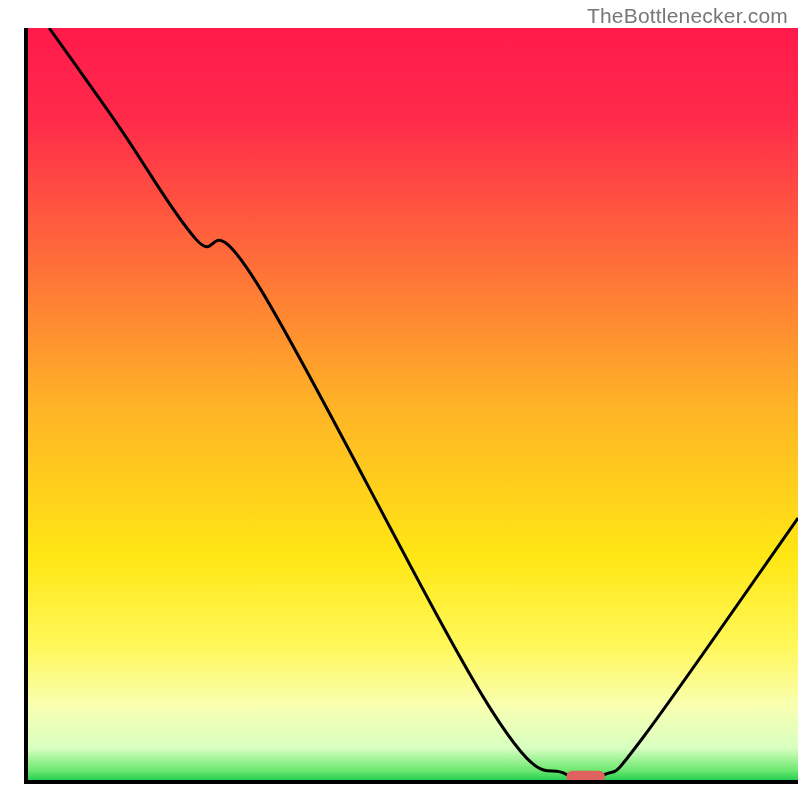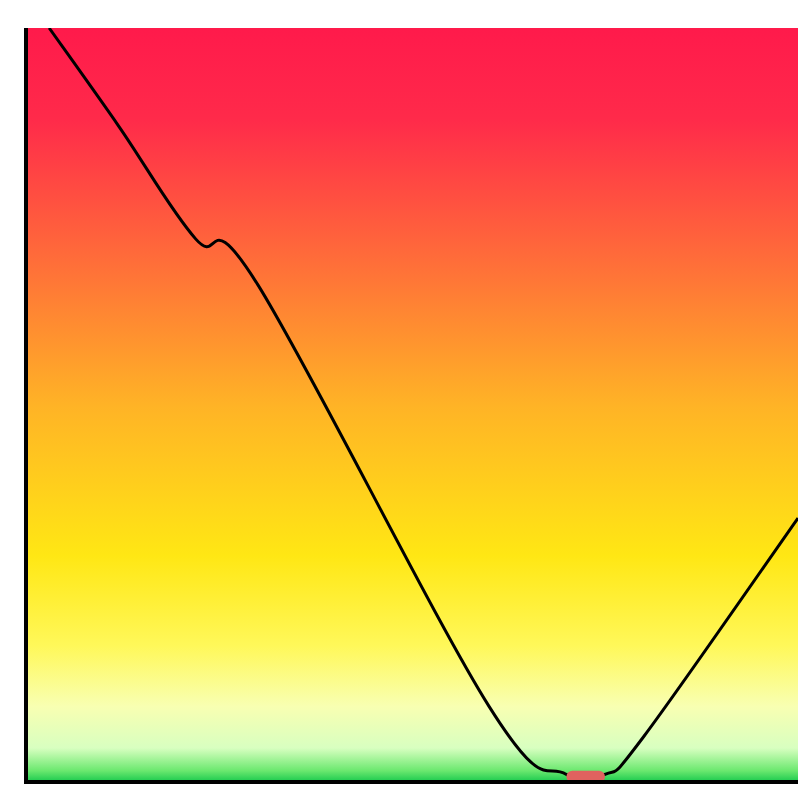--- a/index.html
+++ b/index.html
@@ -25,20 +25,21 @@
     letter-spacing: 0.2px;
   }
   svg {
     display: block;
   }
 </style>
 </head>
 <body>
 
 <div class="wrap">
+  <div class="watermark">TheBottlenecker.com</div>
 
   <svg id="chart-svg" width="800" height="800" viewBox="0 0 800 800">
     <defs>
       <linearGradient id="bg-grad" x1="0" y1="0" x2="0" y2="1">
           <stop offset="0.00%" stop-color="#ff1a4b"></stop>
           <stop offset="12.00%" stop-color="#ff2a4a"></stop>
           <stop offset="30.00%" stop-color="#ff6a3a"></stop>
           <stop offset="50.00%" stop-color="#ffb326"></stop>
           <stop offset="70.00%" stop-color="#ffe714"></stop>
           <stop offset="82.00%" stop-color="#fff85a"></stop>

